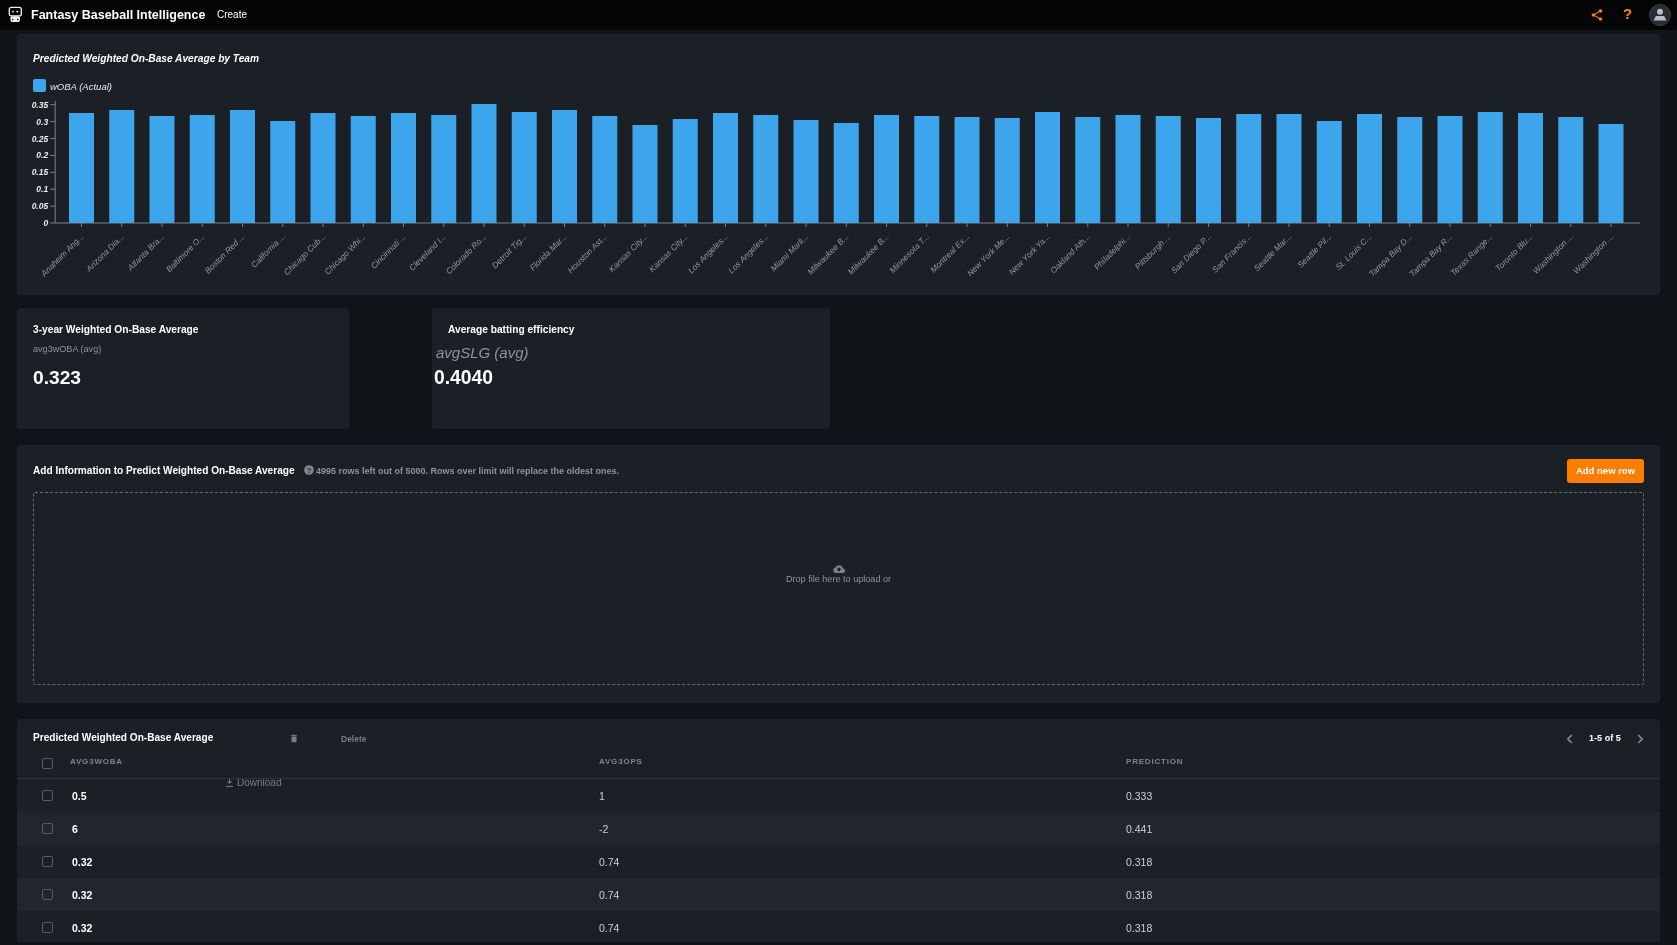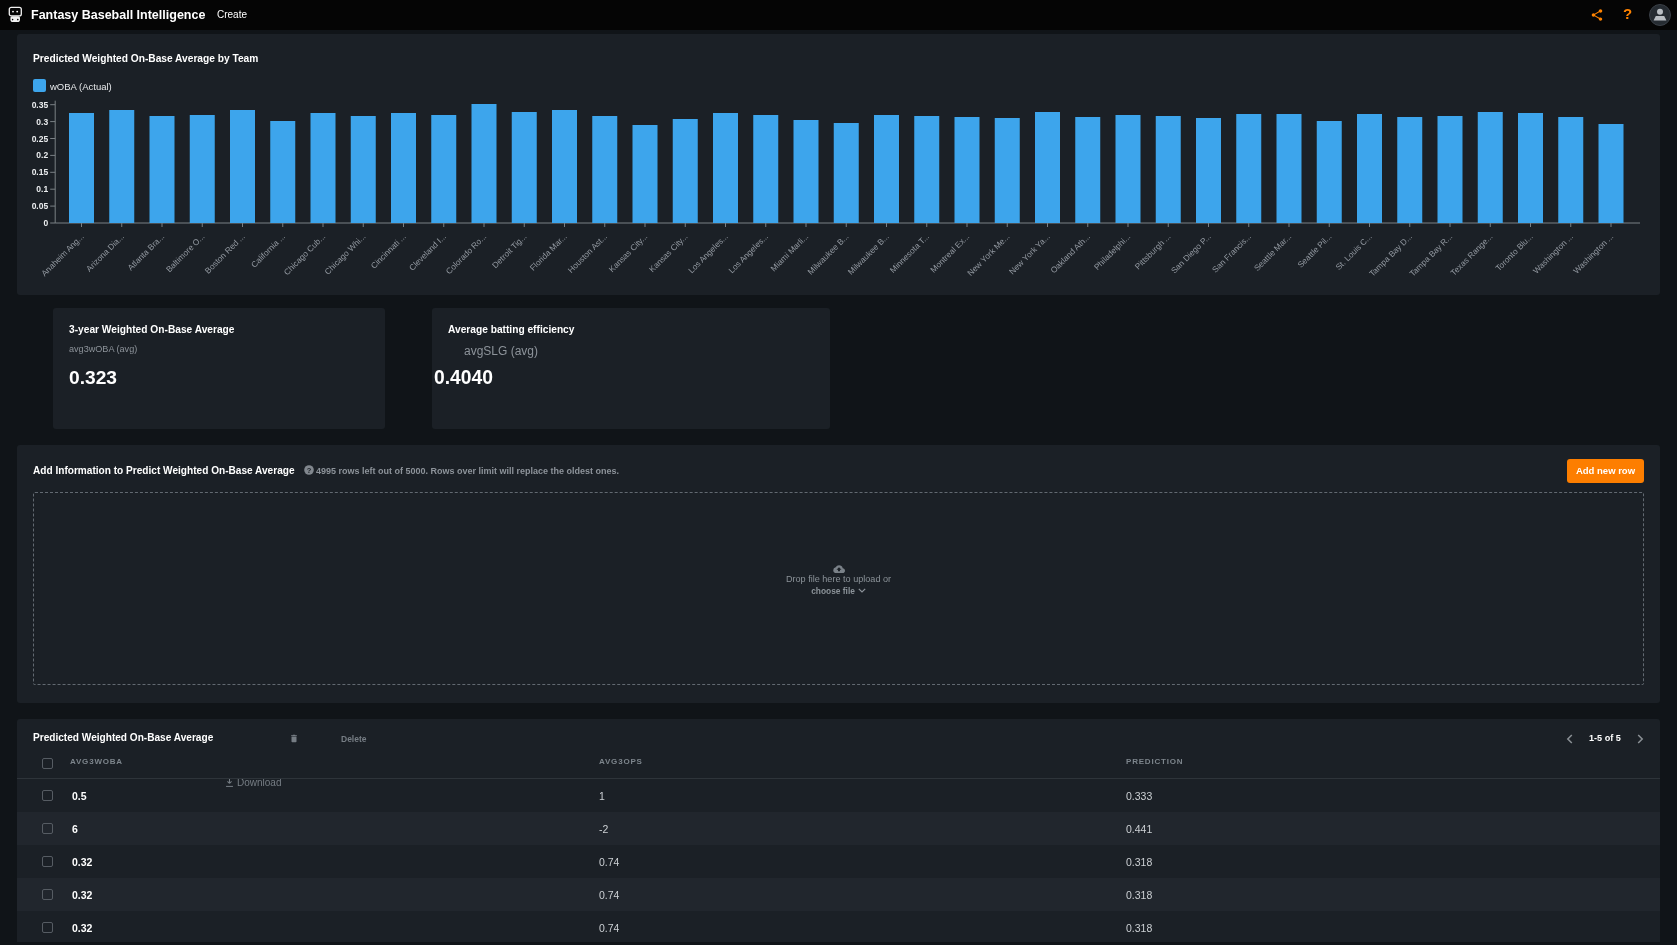--- a/index.html
+++ b/index.html
@@ -23,21 +23,21 @@
 </svg>
 <span style="position:absolute;left:1623px;top:5px;color:#ff8300;font-size:15px;font-weight:bold;">?</span>
 <div style="position:absolute;left:1649px;top:4px;width:22px;height:22px;border-radius:50%;background:#262c32;border:1px solid #3a4047;overflow:hidden;">
 <svg width="20" height="20" viewBox="0 0 20 20">
         <circle cx="10" cy="6.8" r="3" fill="#b9bec3"></circle>
         <path d="M3.6 15.4 L5.8 10.9 L14.2 10.9 L16.4 15.4 z" fill="#b9bec3"></path>
       </svg>
 </div>
 </div>
 
-<div class="card" style="left:17px;top:34px;width:1643px;height:261px;">
+<div class="card" style="left:17px;top:34px;width:1643px;height:261px;font-style:italic;">
 <div style="position:absolute;left:16px;top:19px;font-size:10.2px;font-weight:bold;color:#fff;">Predicted Weighted On-Base Average by Team</div>
 <div style="position:absolute;left:16px;top:45px;width:13px;height:13px;background:#3da5ec;border-radius:2px;"></div>
 <div style="position:absolute;left:33px;top:47px;font-size:9.5px;color:#e6e8ea;">wOBA (Actual)</div>
 <svg width="1643" height="261" style="position:absolute;left:0px;top:0px;">
 <line x1="38.2" y1="66.7" x2="38.2" y2="189.0" stroke="#7a8085" stroke-width="1"></line>
 <line x1="33.2" y1="70.7" x2="38.2" y2="70.7" stroke="#7a8085" stroke-width="1"></line>
 <text x="31.200000000000003" y="73.7" text-anchor="end" font-size="8.5" font-weight="bold" fill="#eceef0">0.35</text>
 <line x1="33.2" y1="87.6" x2="38.2" y2="87.6" stroke="#7a8085" stroke-width="1"></line>
 <text x="31.200000000000003" y="90.6" text-anchor="end" font-size="8.5" font-weight="bold" fill="#eceef0">0.3</text>
 <line x1="33.2" y1="104.5" x2="38.2" y2="104.5" stroke="#7a8085" stroke-width="1"></line>
@@ -166,49 +166,46 @@
 <text x="1516.50" y="203.0" text-anchor="end" font-size="8.3" fill="#9298a0" transform="rotate(-45 1516.50 203.0)">Toronto Blu...</text>
 <rect x="1541.25" y="83.0" width="25.0" height="106" fill="#3da5ec"></rect>
 <line x1="1553.75" y1="189.0" x2="1553.75" y2="193.0" stroke="#7a8085" stroke-width="1"></line>
 <text x="1556.75" y="203.0" text-anchor="end" font-size="8.3" fill="#9298a0" transform="rotate(-45 1556.75 203.0)">Washington ...</text>
 <rect x="1581.50" y="90.0" width="25.0" height="99" fill="#3da5ec"></rect>
 <line x1="1594.00" y1="189.0" x2="1594.00" y2="193.0" stroke="#7a8085" stroke-width="1"></line>
 <text x="1597.00" y="203.0" text-anchor="end" font-size="8.3" fill="#9298a0" transform="rotate(-45 1597.00 203.0)">Washington ...</text>
 </svg>
 </div>
 
-<div class="card" style="left:17px;top:308px;width:332px;height:121px;margin-left:36px;">
+<div class="card" style="left:17px;top:308px;width:332px;height:121px;">
 <div style="position:absolute;left:16px;top:16px;font-size:10.2px;font-weight:bold;color:#fff;">3-year Weighted On-Base Average</div>
 <div style="position:absolute;left:16px;top:36px;font-size:9.1px;color:#8d939a;">avg3wOBA (avg)</div>
 <div style="position:absolute;left:16px;top:59px;font-size:19.2px;font-weight:bold;color:#fff;">0.323</div>
 </div>
 <div class="card" style="left:432px;top:308px;width:398px;height:121px;">
 <div style="position:absolute;left:16px;top:16px;font-size:10.2px;font-weight:bold;color:#fff;">Average batting efficiency</div>
-<div style="position:absolute;left:32px;top:36px;font-size:12px;color:#8d939a;">avgSLG (avg)</div>
+<div style="position:absolute;left:4px;top:36px;font-size:15px;color:#8d939a;font-style:italic;">avgSLG (avg)</div>
 <div style="position:absolute;left:2px;top:59px;font-size:19.3px;font-weight:bold;color:#fff;">0.4040</div>
 </div>
 
 <div class="card" style="left:17px;top:445px;width:1643px;height:258px;">
 <div style="position:absolute;left:16px;top:20px;font-size:10.1px;font-weight:bold;color:#fff;">Add Information to Predict Weighted On-Base Average</div>
 <div style="position:absolute;left:287px;top:19px;width:12px;height:12px;">
       <svg width="10" height="10" viewBox="0 0 10 10" style="position:absolute;left:0px;top:1px;">
         <circle cx="5" cy="5" r="4.8" fill="#81878e"></circle>
         <text x="5" y="7.6" text-anchor="middle" font-size="7.5" font-weight="bold" fill="#1b2026">?</text>
       </svg>
     </div>
 <div style="position:absolute;left:299px;top:21px;font-size:9px;font-weight:bold;color:#8d939a;">4995 rows left out of 5000. Rows over limit will replace the oldest ones.</div>
 <div style="position:absolute;left:1550px;top:14px;width:77px;height:24px;background:#fd7e00;border-radius:3px;text-align:center;line-height:24px;font-size:9.5px;font-weight:bold;color:#fff;">Add new row</div>
 <div style="position:absolute;left:16px;top:47px;width:1611px;height:193px;border:1px dashed #626971;border-radius:2px;">
   <div style="position:absolute;left:0px;top:71px;width:100%;text-align:center;line-height:8px;"><svg width="12" height="8" viewBox="0 0 24 16">
 <path fill="#7a8188" d="M19.35 6.04A7.49 7.49 0 0 0 12 .5 7.48 7.48 0 0 0 5.35 4.54 5.994 5.994 0 0 0 .5 10.5c0 3.31 2.69 6 6 6h12.5c2.76 0 5-2.24 5-5 0-2.64-2.05-4.78-4.65-4.96zM14 9.5v3h-4v-3H7l5-5 5 5h-3z"></path>
 </svg></div>
   <div style="position:absolute;left:0px;top:81px;width:100%;text-align:center;font-size:9.1px;color:#8b9298;">Drop file here to upload or</div>
-  <div style="position:absolute;left:0px;top:93px;width:100%;text-align:center;font-size:8.4px;font-weight:bold;color:#8b9298;">choose file<svg width="8" height="5" viewBox="0 0 8 5" style="vertical-align:1px;margin-left:3px;">
-          <path d="M0.8 0.8 L4 4 L7.2 0.8" stroke="#8d939a" stroke-width="1.2" fill="none"></path>
-        </svg></div>
 </div>
 </div>
 
 <div class="card" style="left:17px;top:719px;width:1643px;height:223px;border-bottom-left-radius:0;border-bottom-right-radius:0;">
 <div style="position:absolute;left:16px;top:13px;font-size:10.1px;font-weight:bold;color:#fff;">Predicted Weighted On-Base Average</div>
 <div style="position:absolute;left:207px;top:14px;font-size:10px;font-weight:normal;color:#767d84;margin-top:44px;"><svg width="11" height="11" viewBox="0 0 24 24" style="vertical-align:-2px;">
         <path d="M12 3.5v10.5m0 0l-4.5-4.5m4.5 4.5l4.5-4.5" stroke="#767d84" stroke-width="2.2" fill="none"></path>
         <path d="M4.5 20.5h15" stroke="#767d84" stroke-width="2.2"></path>
       </svg><span style="margin-left:2px;">Download</span></div>
 <div style="position:absolute;left:272px;top:14px;font-size:8.5px;font-weight:bold;color:#767d84;"><svg width="10" height="11" viewBox="0 0 24 24" style="vertical-align:-2px;">

